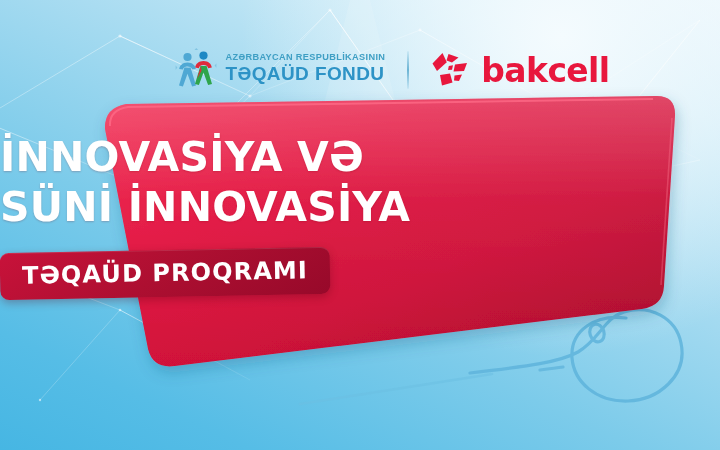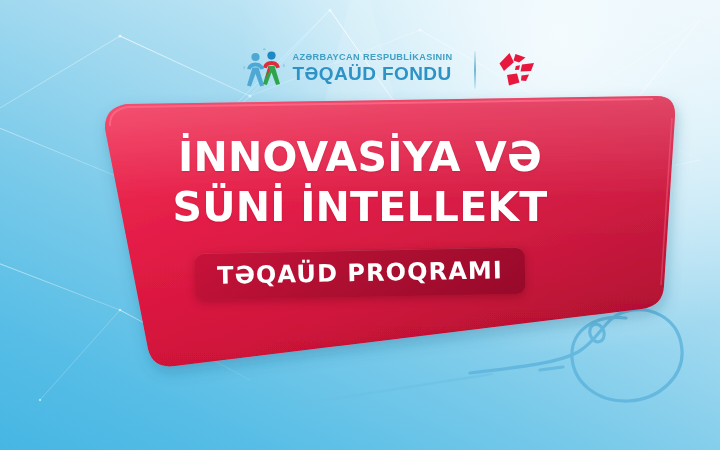--- a/index.html
+++ b/index.html
@@ -95,21 +95,21 @@
     width: 720px;
     height: 450px;
     pointer-events: none;
   }
 
   .plate-content {
     position: absolute;
     left: 0;
     top: 106px;
     width: 720px;
-    text-align: center;
+    text-align: left;
     pointer-events: auto;
   }
 
   .headline {
     color: #ffffff;
     font-weight: 700;
     font-size: 41px;
     line-height: 1.17;
     letter-spacing: 0.2px;
     text-shadow: 0 1px 2px rgba(120,0,20,0.22);
@@ -269,24 +269,25 @@
       <svg class="bk-mark" viewBox="0 0 44 38" xmlns="http://www.w3.org/2000/svg">
         <g fill="#E8173D">
           <path d="M1.5 12.5 L11.5 2.0 L15.8 11.2 L6.0 20.0 Z"></path>
           <path d="M17.5 3.0 L27.5 6.5 L21.0 11.5 L15.5 9.5 Z"></path>
           <path d="M24.0 13.5 L36.0 12.0 L33.0 20.0 L22.5 20.5 Z"></path>
           <path d="M17.8 15.0 L22.0 14.2 L21.0 18.8 L17.0 19.0 Z"></path>
           <path d="M9.0 24.0 L19.0 22.5 L21.5 31.5 L11.0 34.5 Z"></path>
           <path d="M23.5 24.5 L31.0 23.5 L28.0 30.0 L23.0 29.5 Z"></path>
         </g>
       </svg>
+      <div class="bk-word">bakcell</div>
     </div>
   </div>
 
   <div class="plate-wrap">
     <div class="plate-content">
       <div class="headline headline-1">İNNOVASİYA VƏ</div>
-      <div class="headline headline-2">SÜNİ İNTELLEKT</div>
+      <div class="headline headline-2">SÜNİ İNNOVASİYA</div>
       <div class="badge">TƏQAÜD PROQRAMI</div>
     </div>
   </div>
 
 </div>
 
 </body></html>

